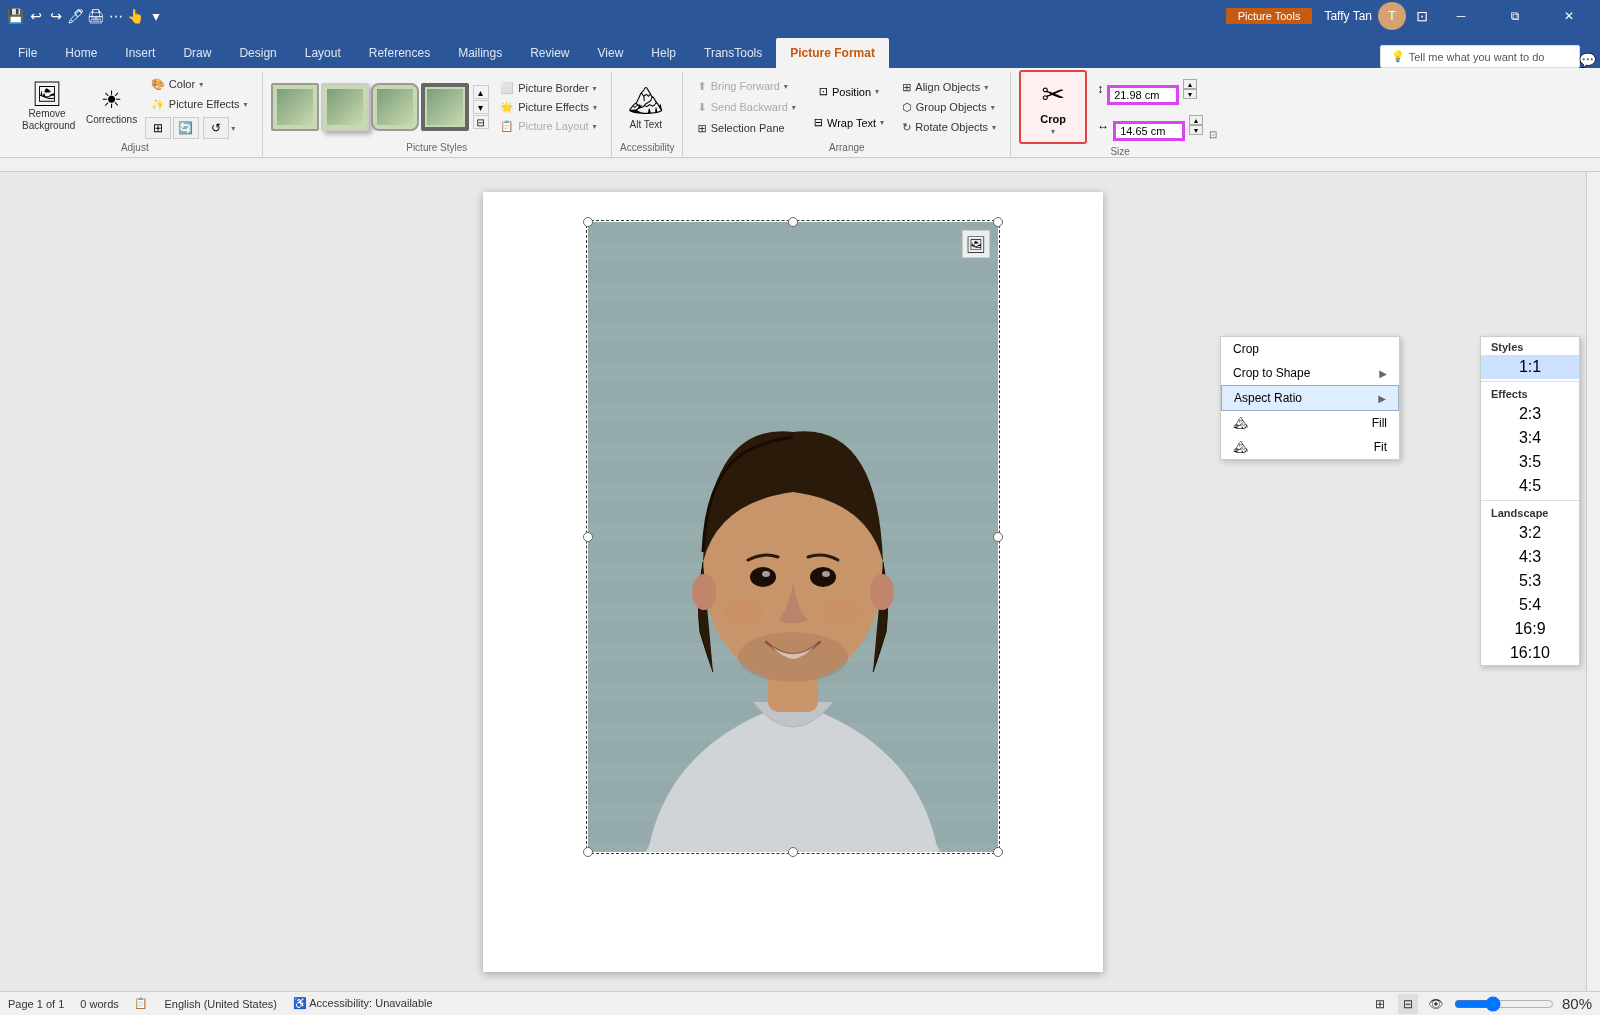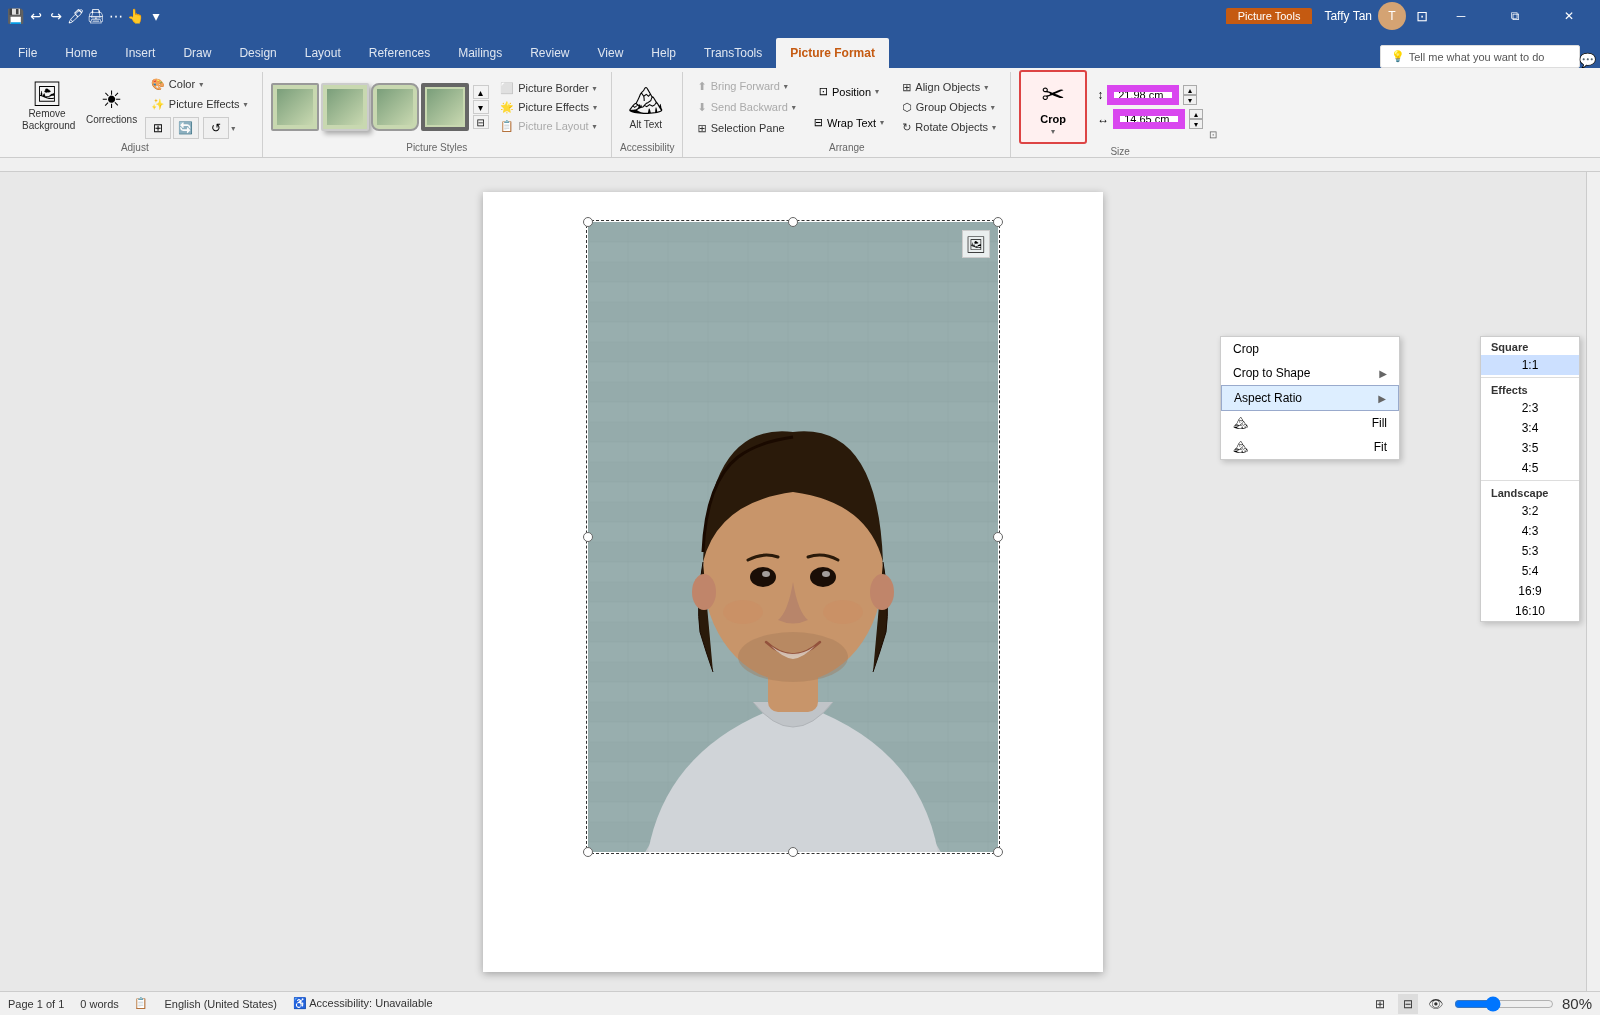--- a/index.html
+++ b/index.html
@@ -162,24 +162,25 @@
     }
     .crop-main-btn .icon { font-size: 28px; }
     .crop-main-btn .label { font-size: 11px; font-weight: 600; }
 
     
     .size-inputs { display: flex; flex-direction: column; gap: 4px; margin-left: 8px; }
     .size-input-row { display: flex; align-items: center; gap: 4px; }
     .size-input {
       width: 72px;
       height: 20px;
-      border: 7px solid #d946ef;
+      border: 3px solid #d946ef;
       padding: 1px 4px;
       font-size: 11px;
       background: white;
+      margin-top: 12px;
     }
     .size-spinners { display: flex; flex-direction: column; }
     .spinner-btn { width: 14px; height: 10px; display: flex; align-items: center; justify-content: center; cursor: pointer; border: 1px solid #aaa; background: #f0f0f0; font-size: 8px; }
 
     
     #ruler { height: 14px; background: #f0f0f0; border-bottom: 1px solid #ccc; }
 
     
     #main-area {
       display: flex;
@@ -300,21 +301,21 @@
     }
     .submenu-section-label {
       font-size: 11px;
       font-weight: 700;
       padding: 4px 10px 2px;
       color: #333;
     }
     .submenu-item {
       padding: 3px 22px;
       cursor: pointer;
-      font-size: 12px;
+      font-size: 16px;
       text-align: center;
     }
     .submenu-item.selected { background: #cce0ff; }
     .submenu-divider { height: 1px; background: #ddd; margin: 2px 0; }
 
     
     #status-bar {
       height: 24px;
       background: #f0f0f0;
       border-top: 1px solid #ccc;
@@ -678,21 +679,21 @@
       <span>🏔</span>
       <span>Fill</span>
     </div>
     <div class="dropdown-item">
       <span>🏔</span>
       <span>Fit</span>
     </div>
   </div>
 
   <div id="aspect-ratio-submenu">
-    <div class="submenu-section-label">Square</div>
+    <div class="submenu-section-label">Styles</div>
     <div class="submenu-item selected">1:1</div>
     <div class="submenu-divider"></div>
     <div class="submenu-section-label">Effects</div>
     <div class="submenu-item">2:3</div>
     <div class="submenu-item">3:4</div>
     <div class="submenu-item">3:5</div>
     <div class="submenu-item">4:5</div>
     <div class="submenu-divider"></div>
     <div class="submenu-section-label">Landscape</div>
     <div class="submenu-item">3:2</div>

